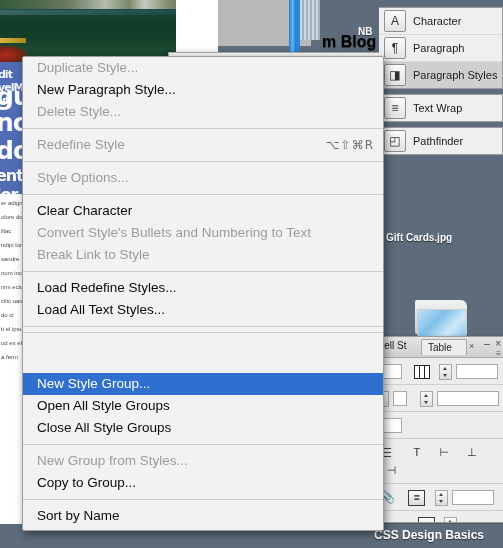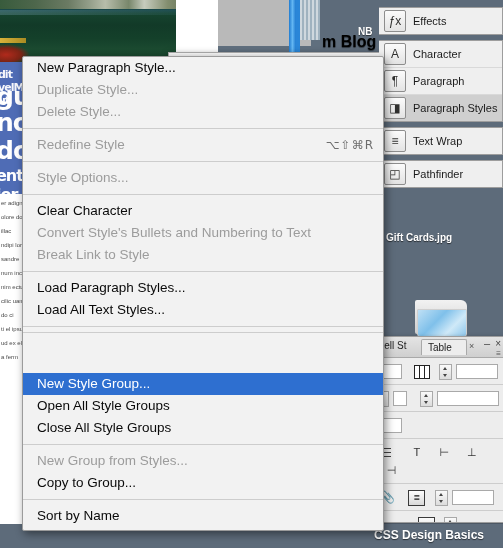--- a/index.html
+++ b/index.html
@@ -239,26 +239,20 @@
         <div class="ps-row ind2"><span>Title</span></div>
         <div class="ps-row ind2"><span>Title 2</span></div>
       </div>
   </div>
 
   <div class="dock">
 
     <div id="dock-groups" style="position:absolute;left:0;top:7px;width:124px;">
         <div class="dock-grp">
           <div class="dock-item">
-            <span class="dock-ico">ƒx</span>
-            <span class="dock-lbl">Effects</span>
-          </div>
-        </div>
-        <div class="dock-grp">
-          <div class="dock-item">
             <span class="dock-ico">A</span>
             <span class="dock-lbl">Character</span>
           </div>
           <div class="dock-item">
             <span class="dock-ico">¶</span>
             <span class="dock-lbl">Paragraph</span>
           </div>
           <div class="dock-item active">
             <span class="dock-ico">◨</span>
             <span class="dock-lbl">Paragraph Styles</span>
@@ -333,33 +327,33 @@
       <span class="stepper" style="margin-left:5px"></span>
       
     </div>
   </div>
 
   <div class="page-green"></div>
   <div class="status-bar"></div>
   <div class="status-text">CSS Design Basics</div>
 
   <div class="ctx" id="ctx">
+      <div class="mi dim"><span>Duplicate Style...</span></div>
       <div class="mi"><span>New Paragraph Style...</span></div>
-      <div class="mi dim"><span>Duplicate Style...</span></div>
       <div class="mi dim"><span>Delete Style...</span></div>
       <div class="msep"></div>
       <div class="mi dim"><span>Redefine Style</span><span class="sc">⌥⇧⌘R</span></div>
       <div class="msep"></div>
       <div class="mi dim"><span>Style Options...</span></div>
       <div class="msep"></div>
       <div class="mi"><span>Clear Character</span></div>
       <div class="mi dim"><span>Convert Style's Bullets and Numbering to Text</span></div>
       <div class="mi dim"><span>Break Link to Style</span></div>
       <div class="msep"></div>
-      <div class="mi"><span>Load Paragraph Styles...</span></div>
+      <div class="mi"><span>Load Redefine Styles...</span></div>
       <div class="mi"><span>Load All Text Styles...</span></div>
       <div class="msep"></div>
       <div class="msep"></div>
       <div class="mi sel"><span>New Style Group...</span></div>
       <div class="mi"><span>Open All Style Groups</span></div>
       <div class="mi"><span>Close All Style Groups</span></div>
       <div class="msep"></div>
       <div class="mi dim"><span>New Group from Styles...</span></div>
       <div class="mi"><span>Copy to Group...</span></div>
       <div class="msep"></div>

